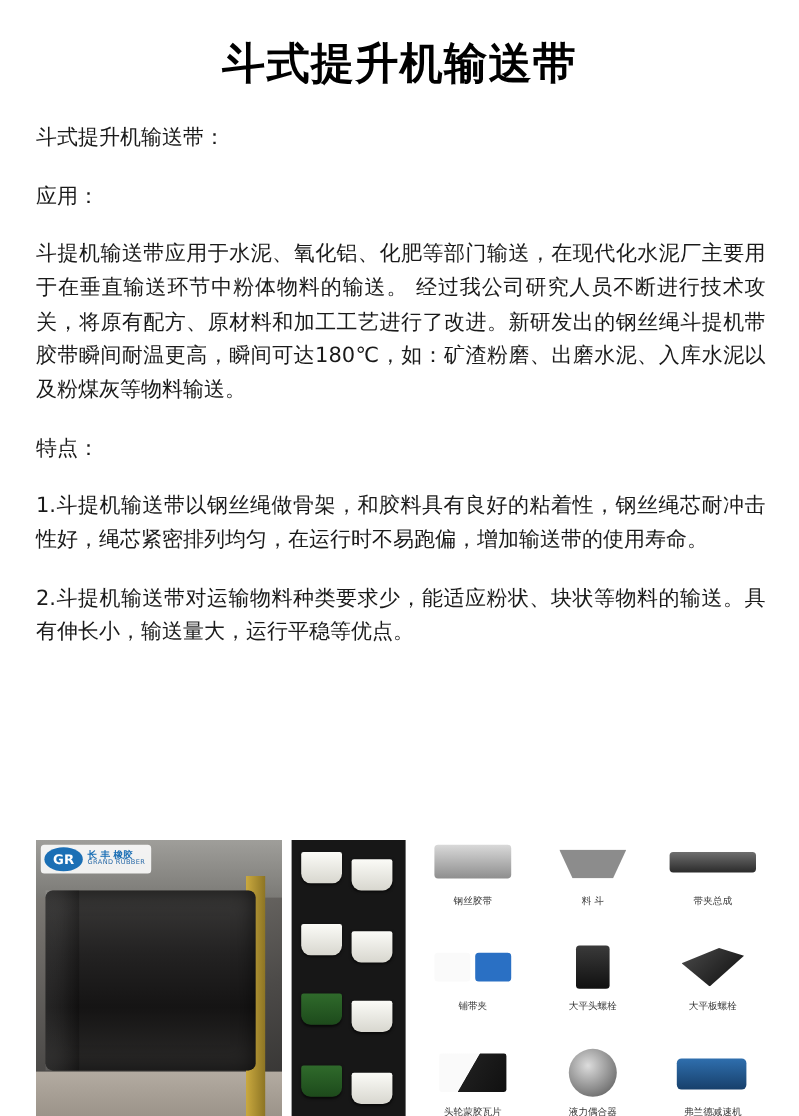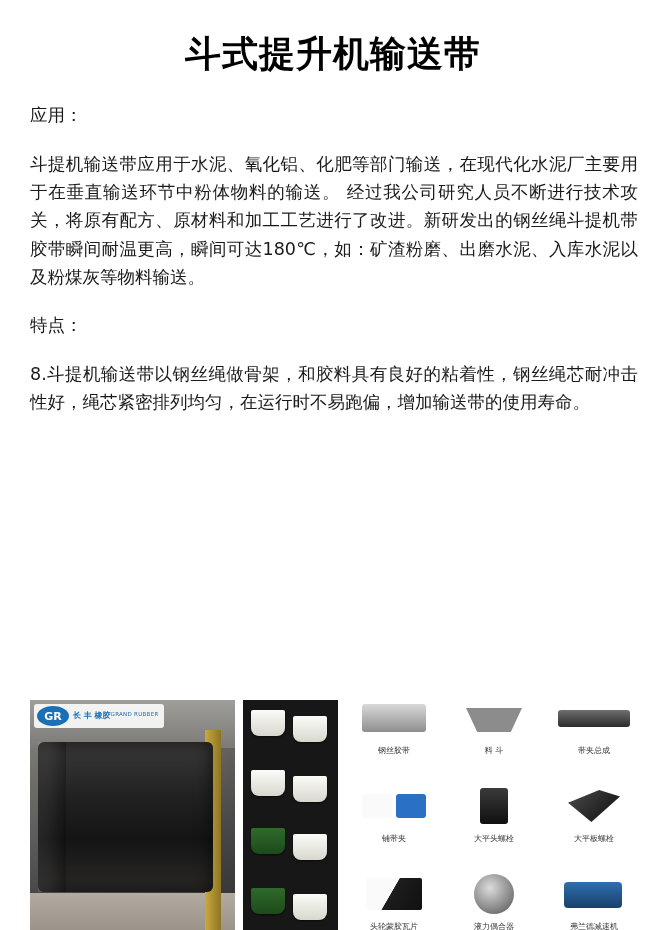--- a/index.html
+++ b/index.html
@@ -110,21 +110,21 @@
     color: #ffffff;
     font-size: 11px;
     font-weight: bold;
     display: flex;
     align-items: center;
     justify-content: center;
     margin-right: 4px;
   }
   .logo-badge .txt {
     display: flex;
-    flex-direction: row;
+    flex-direction: column;
     line-height: 1.05;
   }
   .logo-badge .txt .cn {
     font-size: 8px;
     color: #1b6fb5;
     font-weight: bold;
   }
   .logo-badge .txt .en {
     font-size: 5.5px;
     color: #2a6aa8;
@@ -265,24 +265,26 @@
   }
 </style>
 </head>
 <body>
 
 <div class="page">
 
   <h1 class="title">斗式提升机输送带</h1>
 
   <div class="body-text">
+    <p class="para">斗式提升机输送带：</p>
     <p class="para">应用：</p>
     <p class="para">斗提机输送带应用于水泥、氧化铝、化肥等部门输送，在现代化水泥厂主要用于在垂直输送环节中粉体物料的输送。 经过我公司研究人员不断进行技术攻关，将原有配方、原材料和加工工艺进行了改进。新研发出的钢丝绳斗提机带胶带瞬间耐温更高，瞬间可达180℃，如：矿渣粉磨、出磨水泥、入库水泥以及粉煤灰等物料输送。</p>
     <p class="para">特点：</p>
-    <p class="para">8.斗提机输送带以钢丝绳做骨架，和胶料具有良好的粘着性，钢丝绳芯耐冲击性好，绳芯紧密排列均匀，在运行时不易跑偏，增加输送带的使用寿命。</p>
+    <p class="para">1.斗提机输送带以钢丝绳做骨架，和胶料具有良好的粘着性，钢丝绳芯耐冲击性好，绳芯紧密排列均匀，在运行时不易跑偏，增加输送带的使用寿命。</p>
+    <p class="para">2.斗提机输送带对运输物料种类要求少，能适应粉状、块状等物料的输送。具有伸长小，输送量大，运行平稳等优点。</p>
   </div>
 
   <div class="gallery">
 
     <div class="photo-main">
       <div class="wall"></div>
       <div class="floor"></div>
       <div class="post"></div>
       <div class="roll"></div>
       <div class="logo-badge">

